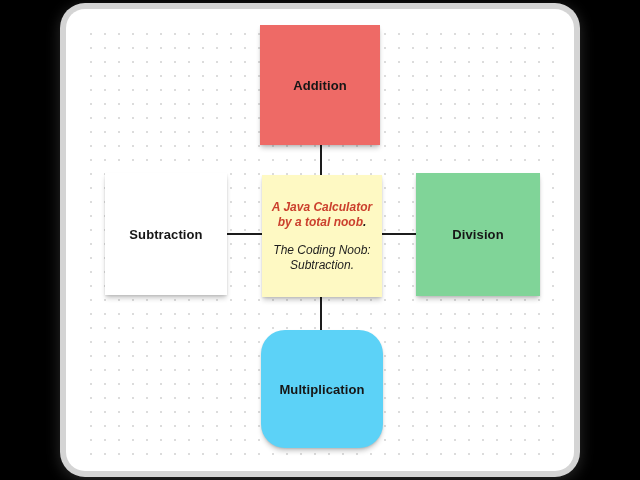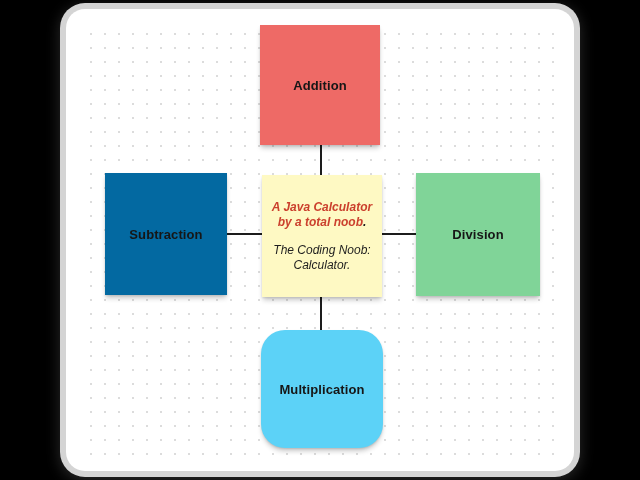--- a/index.html
+++ b/index.html
@@ -87,27 +87,27 @@
 
   <div id="conn-top" class="connector conn-v" style="background: rgb(28, 28, 28);"></div>
   <div id="conn-bottom" class="connector conn-v" style="background: rgb(28, 28, 28);"></div>
   <div id="conn-left" class="connector conn-h" style="background: rgb(28, 28, 28);"></div>
   <div id="conn-right" class="connector conn-h" style="background: rgb(28, 28, 28);"></div>
 
   <div id="note-addition" class="sticky" style="background: rgb(238, 106, 102);">
     <div class="label">Addition</div>
   </div>
 
-  <div id="note-subtraction" class="sticky" style="background: #0369a1;">
+  <div id="note-subtraction" class="sticky" style="background: #ffffff;">
     <div class="label">Subtraction</div>
   </div>
 
   <div id="note-center" class="sticky" style="background: #fef9c3;">
     <div class="center-title" style="color: rgb(203, 64, 45);"><span>A Java Calculator by a total noob</span><span class="period">.</span></div>
-    <div class="center-subtitle">The Coding Noob: Calculator.</div>
+    <div class="center-subtitle">The Coding Noob: Subtraction.</div>
   </div>
 
   <div id="note-division" class="sticky" style="background: rgb(128, 212, 152);">
     <div class="label">Division</div>
   </div>
 
   <div id="note-multiplication" class="sticky" style="background: rgb(92, 210, 247); border-radius: 24px;">
     <div class="label">Multiplication</div>
   </div>
 </div>

